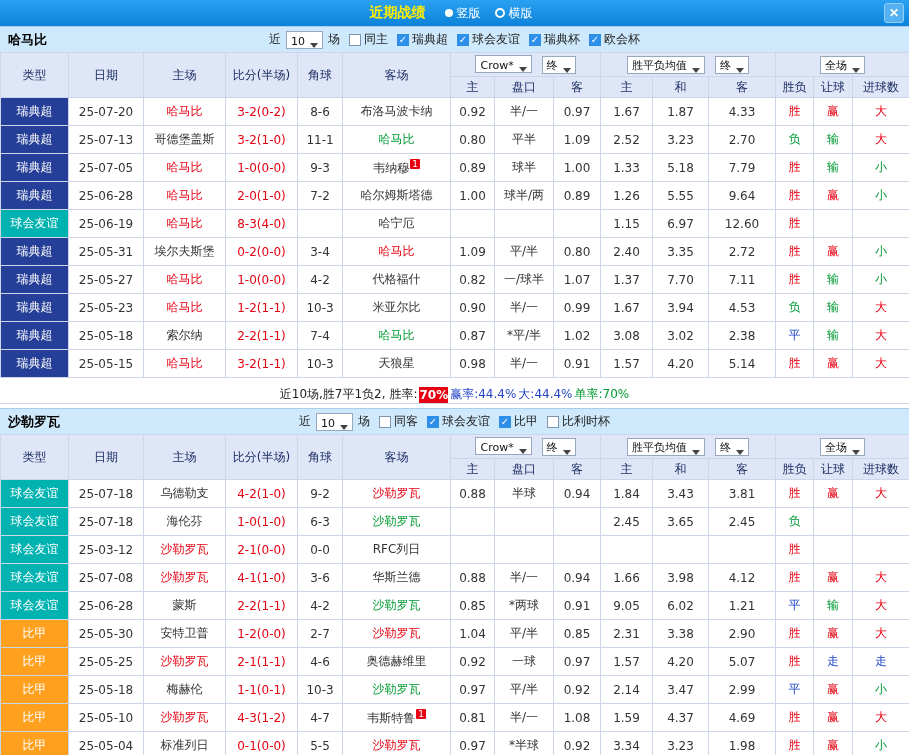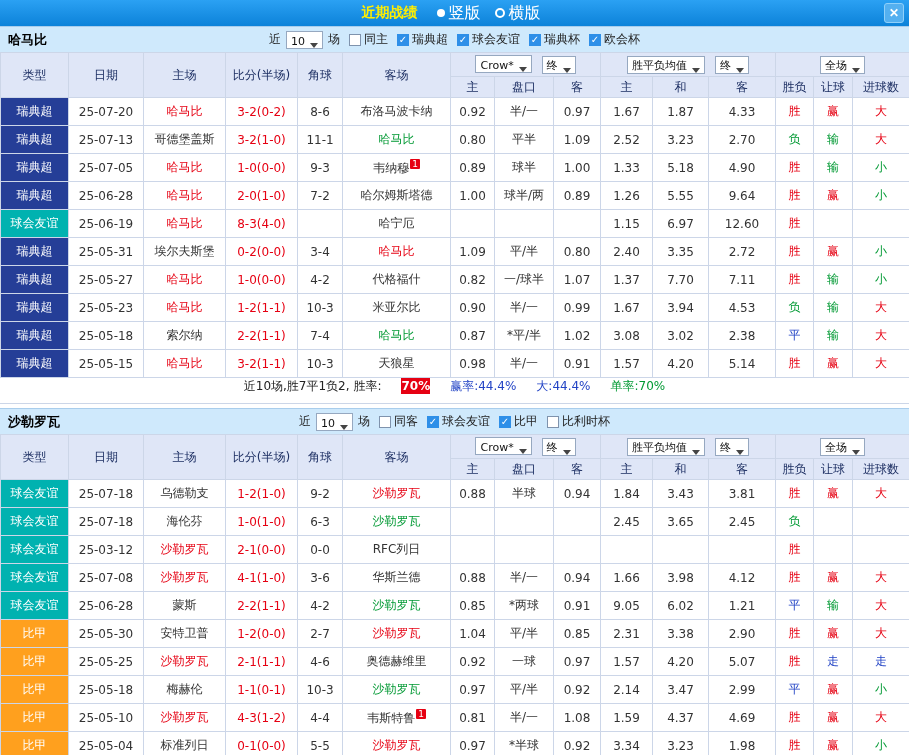--- a/index.html
+++ b/index.html
@@ -3,21 +3,21 @@
 <meta charset="utf-8">
 <style>
   *{margin:0;padding:0;box-sizing:border-box}
   html,body{width:909px;height:755px;overflow:hidden}
   body{font-family:"DejaVu Sans","Liberation Sans",sans-serif;background:#fff;font-size:12px;color:#333}
   .app{width:909px;height:755px;overflow:hidden;background:#bef264}
 
   
   .titlebar{height:26px;background:linear-gradient(180deg,#2ba1f3,#0c82d9);display:flex;align-items:center;justify-content:center;position:relative;color:#fff}
   .title{color:#ffee00;font-weight:bold;font-size:14px;margin-right:12px}
-  .radio{display:inline-flex;align-items:center;gap:4px;margin:8px 7px;cursor:pointer;font-size:16px;color:#fff}
+  .radio{display:inline-flex;align-items:center;gap:4px;margin:8px 7px;cursor:pointer;font-size:12px;color:#fff}
   .radio-dot{width:8px;height:8px;border-radius:50%;background:#fff}
   .radio-dot.selected{width:10px;height:10px;background:transparent;border:2px solid #fff}
   .close-btn{position:absolute;right:5px;top:3px;width:20px;height:20px;background:#54b0f0;border:1px solid #8fd0fa;border-radius:3px;color:#fff;font-size:12px;font-weight:bold;display:flex;align-items:center;justify-content:center;cursor:pointer}
 
   
   .teambar{height:26px;background:#cfe9fc;display:flex;align-items:center;position:relative;border-top:1px solid #a9cdec}
   .team-name{position:absolute;left:8px;font-weight:bold;font-size:13px;color:#000}
   .filters{margin:0 auto;display:flex;align-items:center;gap:5px;color:#222}
   .cb-group{display:inline-flex;gap:9px;margin-left:4px}
   .cb-item{display:inline-flex;align-items:center;gap:3px;cursor:pointer}
@@ -41,21 +41,21 @@
   .lg-teal{background:#00b2b0}
   .lg-orange{background:#ffa01e}
   .c-red{color:#e60012}
   .c-green{color:#009933}
   .c-blue{color:#2243c5}
   .c-black{color:#333}
   td.score{color:#e60012}
   .redcard{background:#e60012;color:#fff;font-size:9px;padding:0 2px;margin-left:1px;border-radius:1px;vertical-align:super}
 
   
-  .summary{height:26px;display:flex;align-items:flex-start;justify-content:center;gap:20px;font-size:12px;color:#222;background:#fff;border-bottom:1px solid #ccd6e8}
+  .summary{height:26px;display:flex;align-items:flex-end;justify-content:center;gap:2px;font-size:12px;color:#222;background:#fff;border-bottom:1px solid #ccd6e8}
   .rate-badge{background:#e60012;color:#fff;padding:1px 0;font-weight:bold}
   .sum-blue{color:#2243c5}
   .sum-green{color:#009933}
   .gap{height:4px;background:#fff}
 </style>
 </head>
 <body>
 
 <div class="app">
 
@@ -212,21 +212,21 @@
             <td class="date">25-07-05</td>
             <td class="team c-red">哈马比</td>
             <td class="score">1-0(0-0)</td>
             <td class="corner">9-3</td>
             <td class="team c-black">韦纳穆<sup class="redcard">1</sup></td>
             <td class="odds">0.89</td>
             <td class="odds">球半</td>
             <td class="odds">1.00</td>
             <td class="odds">1.33</td>
             <td class="odds">5.18</td>
-            <td class="odds">4.90</td>
+            <td class="odds">7.79</td>
             <td class="res c-red">胜</td>
             <td class="res c-green">输</td>
             <td class="res c-green">小</td>
           </tr>
           <tr>
             <td class="lg lg-navy">瑞典超</td>
             <td class="date">25-06-28</td>
             <td class="team c-red">哈马比</td>
             <td class="score">2-0(1-0)</td>
             <td class="corner">7-2</td>
@@ -451,21 +451,21 @@
           <th>胜负</th>
           <th>让球</th>
           <th>进球数</th>
         </tr>
       </thead>
       <tbody>
           <tr>
             <td class="lg lg-teal">球会友谊</td>
             <td class="date">25-07-18</td>
             <td class="team c-black">乌德勒支</td>
-            <td class="score">1-2(1-0)</td>
+            <td class="score">4-2(1-0)</td>
             <td class="corner">9-2</td>
             <td class="team c-red">沙勒罗瓦</td>
             <td class="odds">0.88</td>
             <td class="odds">半球</td>
             <td class="odds">0.94</td>
             <td class="odds">1.84</td>
             <td class="odds">3.43</td>
             <td class="odds">3.81</td>
             <td class="res c-red">胜</td>
             <td class="res c-red">赢</td>
@@ -588,21 +588,21 @@
             <td class="odds">2.99</td>
             <td class="res c-blue">平</td>
             <td class="res c-red">赢</td>
             <td class="res c-green">小</td>
           </tr>
           <tr>
             <td class="lg lg-orange">比甲</td>
             <td class="date">25-05-10</td>
             <td class="team c-red">沙勒罗瓦</td>
             <td class="score">4-3(1-2)</td>
-            <td class="corner">4-4</td>
+            <td class="corner">4-7</td>
             <td class="team c-black">韦斯特鲁<sup class="redcard">1</sup></td>
             <td class="odds">0.81</td>
             <td class="odds">半/一</td>
             <td class="odds">1.08</td>
             <td class="odds">1.59</td>
             <td class="odds">4.37</td>
             <td class="odds">4.69</td>
             <td class="res c-red">胜</td>
             <td class="res c-red">赢</td>
             <td class="res c-red">大</td>

